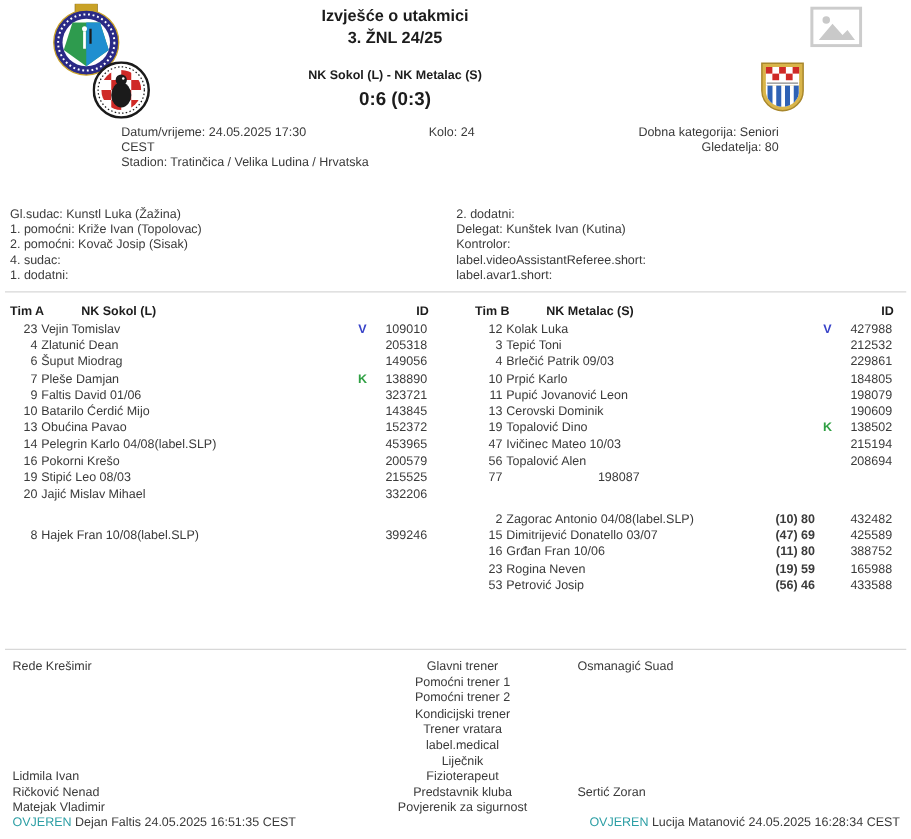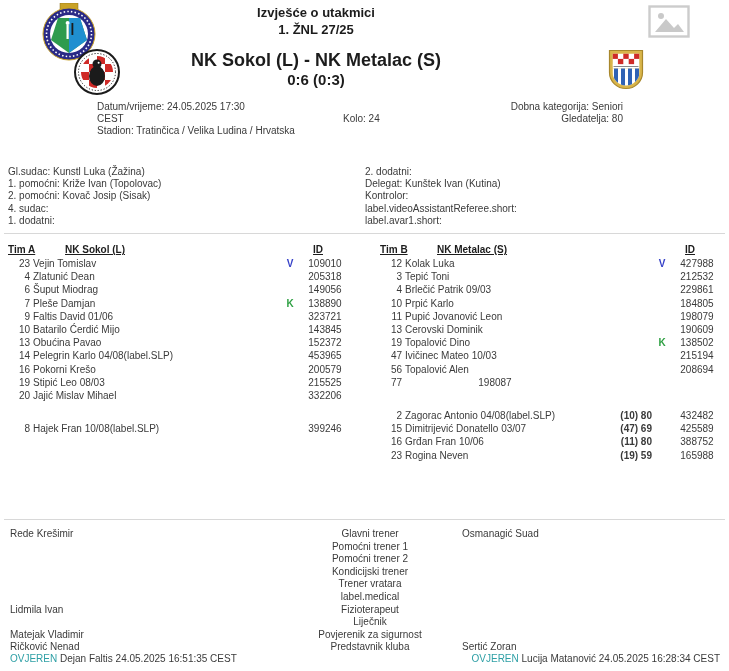--- a/index.html
+++ b/index.html
@@ -4,47 +4,47 @@
 <style>
   html,body{margin:0;padding:0;background:#fff;}
   .page{
     position:relative;width:729px;height:671px;background:#fff;overflow:hidden;
     font-family:"Liberation Sans","DejaVu Sans",sans-serif;font-size:10px;color:#3a3a3a;
   }
   
   .hdr-center{position:absolute;left:0;top:4px;width:632px;text-align:center;color:#1c1c1c;}
   .hdr-title{font-size:13px;font-weight:bold;line-height:17px;}
   .hdr-league{font-size:13px;font-weight:bold;line-height:17px;}
-  .hdr-match{font-size:18px;font-weight:bold;line-height:19px;margin-top:13px;}
+  .hdr-match{font-size:10px;font-weight:bold;line-height:19px;margin-top:13px;}
   .hdr-score{font-size:15px;font-weight:bold;line-height:19px;}
   .logo{position:absolute;}
   .logo-assoc{left:40px;top:3px;}
   .logo-sokol{left:74px;top:49px;}
   .logo-metalac{left:608px;top:49px;}
   .logo-placeholder{left:648px;top:5px;}
   
   .minfo{position:absolute;left:0;top:101px;width:729px;line-height:12px;}
   .minfo-left{position:absolute;left:97px;top:0;}
-  .minfo-round{position:absolute;left:343px;top:12px;}
+  .minfo-round{position:absolute;left:343px;top:0;}
   .minfo-right{position:absolute;right:106px;top:0;text-align:right;}
   
   .officials{position:absolute;top:166px;left:0;width:729px;line-height:12.2px;}
   .off-left{position:absolute;left:8px;top:0;}
   .off-right{position:absolute;left:365px;top:0;}
   .sep{position:absolute;left:4px;width:721px;height:1px;background:#d8d8d8;}
   .sep1{top:233px;}
   .sep2{top:519px;}
   
   .roster{position:absolute;top:243px;width:342px;}
   .roster-a{left:8px;}
   .roster-b{left:380px;}
-  .r-head{display:flex;font-weight:bold;color:#1c1c1c;line-height:14px;text-decoration:underline;}
+  .r-head{display:flex;font-weight:bold;color:#1c1c1c;line-height:14px;}
   .r-team{width:57px;}
   .r-club{flex:1;}
-  .r-idh{width:50px;text-align:center;padding-right:7px;}
+  .r-idh{width:50px;text-align:right;padding-right:7px;}
   .r-row{display:flex;line-height:13.2px;}
   .r-num{width:22px;text-align:right;}
   .r-name{flex:1;padding-left:3px;white-space:nowrap;overflow:hidden;}
   .r-sub{width:48px;text-align:right;font-weight:bold;}
   .r-role{width:20px;text-align:center;font-weight:bold;}
   .r-id{width:50px;text-align:center;}
   .r-gap{height:20px;}
   .v-V{color:#3742c8;}
   .v-K{color:#2fa043;}
   
@@ -137,21 +137,21 @@
             <rect x="20" y="19.5" width="4" height="20"></rect>
             <rect x="27" y="19.5" width="4" height="20"></rect>
           </g>
         </g>
       </g>
     </svg>
   </div>
 
   <div class="hdr-center">
     <div class="hdr-title">Izvješće o utakmici</div>
-    <div class="hdr-league">1. ŽNL 27/25</div>
+    <div class="hdr-league">3. ŽNL 24/25</div>
     <div class="hdr-match">NK Sokol (L) - NK Metalac (S)</div>
     <div class="hdr-score">0:6 (0:3)</div>
   </div>
 
   <div class="minfo">
     <div class="minfo-left">
       <div>Datum/vrijeme: 24.05.2025 17:30</div>
       <div>CEST</div>
       <div>Stadion: Tratinčica / Velika Ludina / Hrvatska</div>
     </div>
@@ -409,20 +409,27 @@
 
         <div class="r-row">
           <div class="r-num">23</div>
           <div class="r-name">Rogina Neven</div>
           <div class="r-sub">(19) 59</div>
           <div class="r-role"></div>
           <div class="r-id">165988</div>
         </div>
 
 
+        <div class="r-row">
+          <div class="r-num">53</div>
+          <div class="r-name">Petrović Josip</div>
+          <div class="r-sub">(56) 46</div>
+          <div class="r-role"></div>
+          <div class="r-id">433588</div>
+        </div>
       </div>
   </div>
 
   <div class="sep sep2"></div>
 
   <div class="staff">
 
       <div class="staff-row">
         <div class="staff-home">Rede Krešimir</div>
         <div class="staff-role">Glavni trener</div>
@@ -453,41 +460,41 @@
         <div class="staff-away"></div>
       </div>
 
       <div class="staff-row">
         <div class="staff-home"></div>
         <div class="staff-role">label.medical</div>
         <div class="staff-away"></div>
       </div>
 
       <div class="staff-row">
+        <div class="staff-home"></div>
+        <div class="staff-role">Liječnik</div>
+        <div class="staff-away"></div>
+      </div>
+
+      <div class="staff-row">
         <div class="staff-home">Lidmila Ivan</div>
         <div class="staff-role">Fizioterapeut</div>
-        <div class="staff-away"></div>
-      </div>
-
-      <div class="staff-row">
-        <div class="staff-home"></div>
-        <div class="staff-role">Liječnik</div>
-        <div class="staff-away"></div>
-      </div>
-
-      <div class="staff-row">
-        <div class="staff-home">Matejak Vladimir</div>
-        <div class="staff-role">Povjerenik za sigurnost</div>
         <div class="staff-away"></div>
       </div>
 
       <div class="staff-row">
         <div class="staff-home">Ričković Nenad</div>
         <div class="staff-role">Predstavnik kluba</div>
         <div class="staff-away">Sertić Zoran</div>
+      </div>
+
+      <div class="staff-row">
+        <div class="staff-home">Matejak Vladimir</div>
+        <div class="staff-role">Povjerenik za sigurnost</div>
+        <div class="staff-away"></div>
       </div>
     </div>
 
   <div class="footer">
     <div>
       <span class="verified">OVJEREN</span>
       <span class="ftxt">Dejan Faltis 24.05.2025 16:51:35 CEST</span>
     </div>
     <div>
       <span class="verified">OVJEREN</span>

